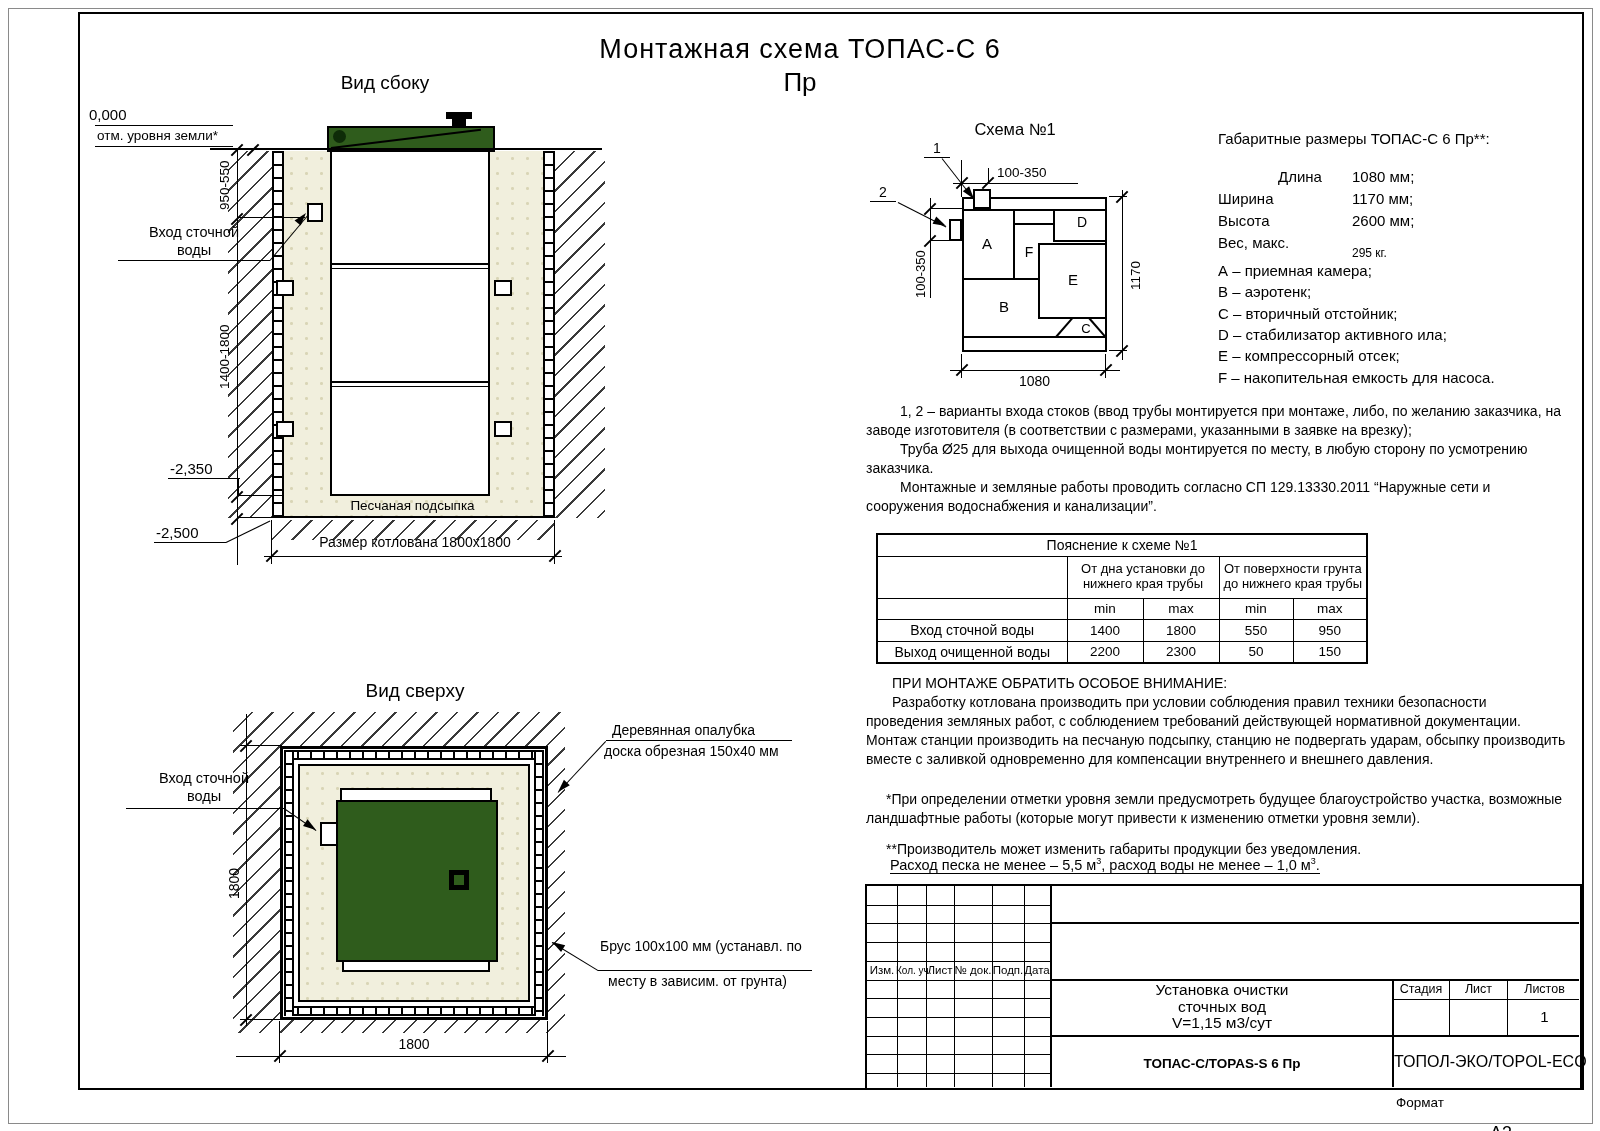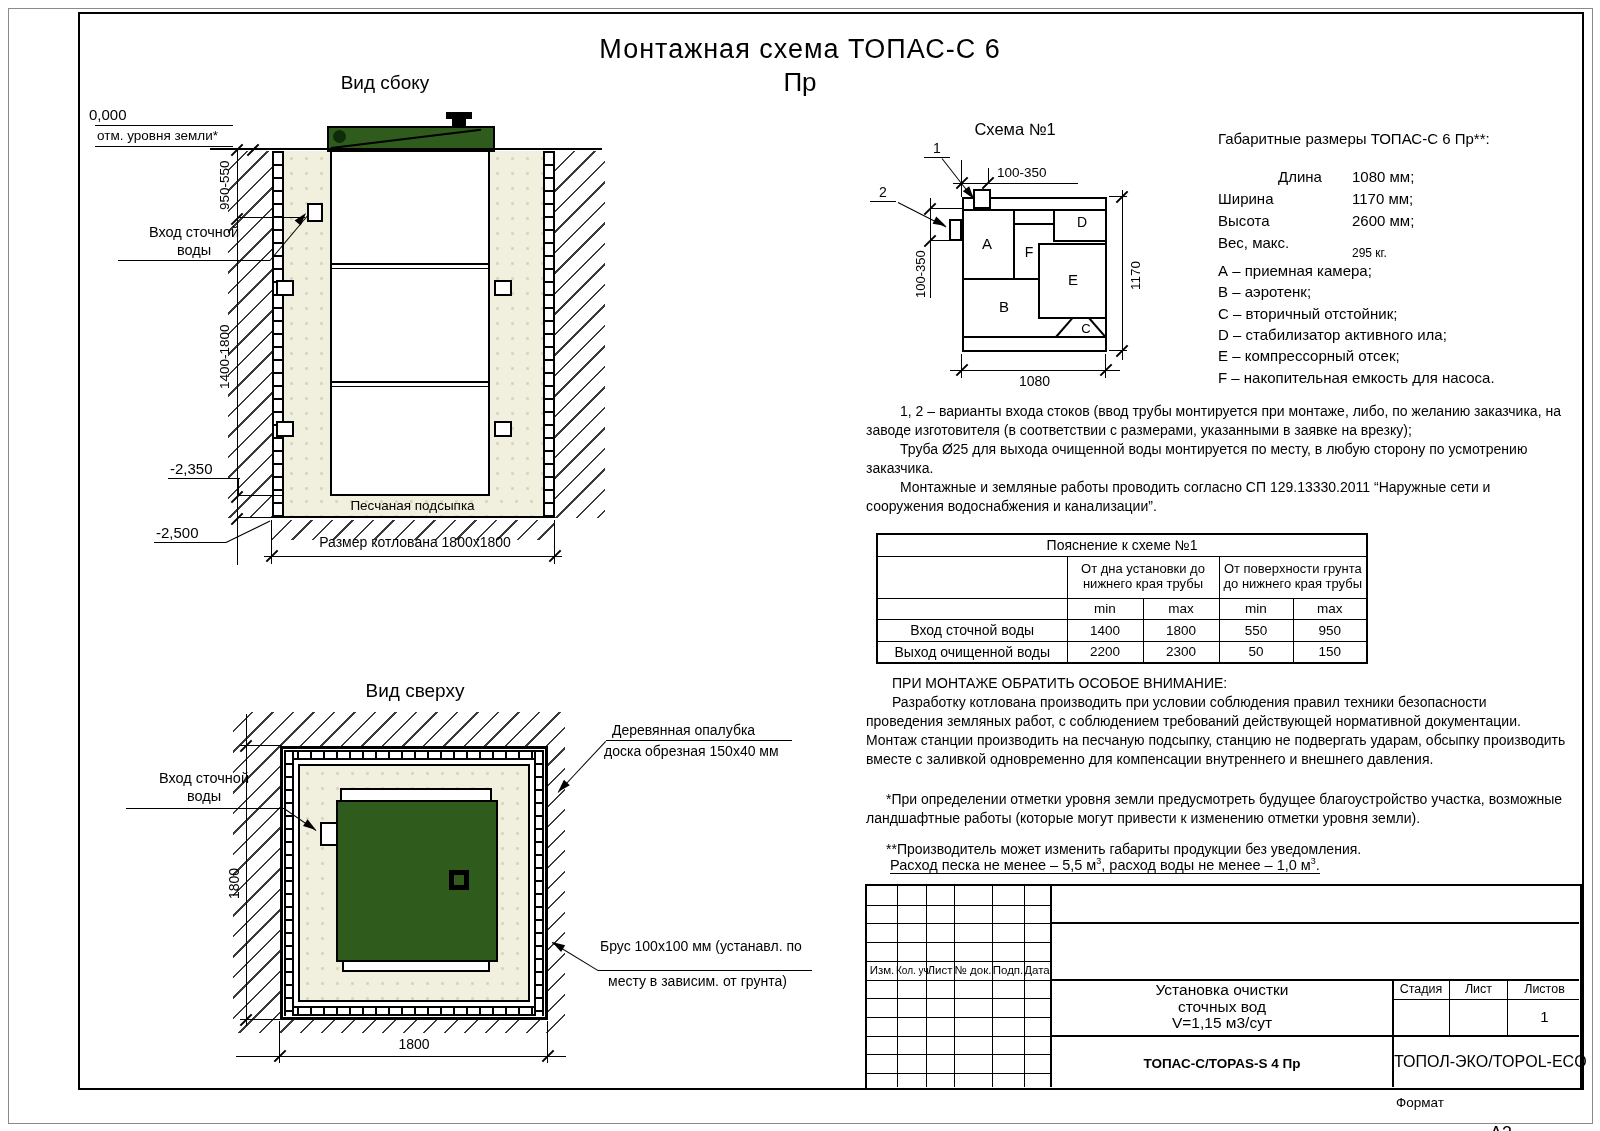--- a/index.html
+++ b/index.html
@@ -330,19 +330,19 @@
 
     <div class="txt ctr" style="left:526px;top:96px;width:56px;font-size:12.5px;">Стадия</div>
     <div class="txt ctr" style="left:583px;top:96px;width:57px;font-size:12.5px;">Лист</div>
     <div class="txt ctr" style="left:641px;top:96px;width:73px;font-size:12.5px;">Листов</div>
     <div class="txt ctr" style="left:641px;top:122px;width:73px;font-size:15px;">1</div>
     <div class="abs ctr" style="left:190px;top:96px;width:330px;font-size:15.5px;line-height:1.08;">
       <div>Установка очистки</div>
       <div>сточных вод</div>
       <div>V=1,15 м3/сут</div>
     </div>
-    <div class="txt ctr" style="left:190px;top:170px;width:330px;font-size:13.5px;font-weight:bold;">ТОПАС-С/TOPAS-S 4 Пр</div>
+    <div class="txt ctr" style="left:190px;top:170px;width:330px;font-size:13.5px;font-weight:bold;">ТОПАС-С/TOPAS-S 6 Пр</div>
     <div class="txt ctr" style="left:527px;top:167px;width:186px;font-size:16px;">ТОПОЛ-ЭКО/TOPOL-ECO</div>
   </div>
 
   <div class="txt" style="left:1396px;top:1095px;font-size:13.5px;">Формат</div>
   <div class="txt" style="left:1490px;top:1123px;font-size:18px;">А3</div>
 </div>
 
 </body></html>

